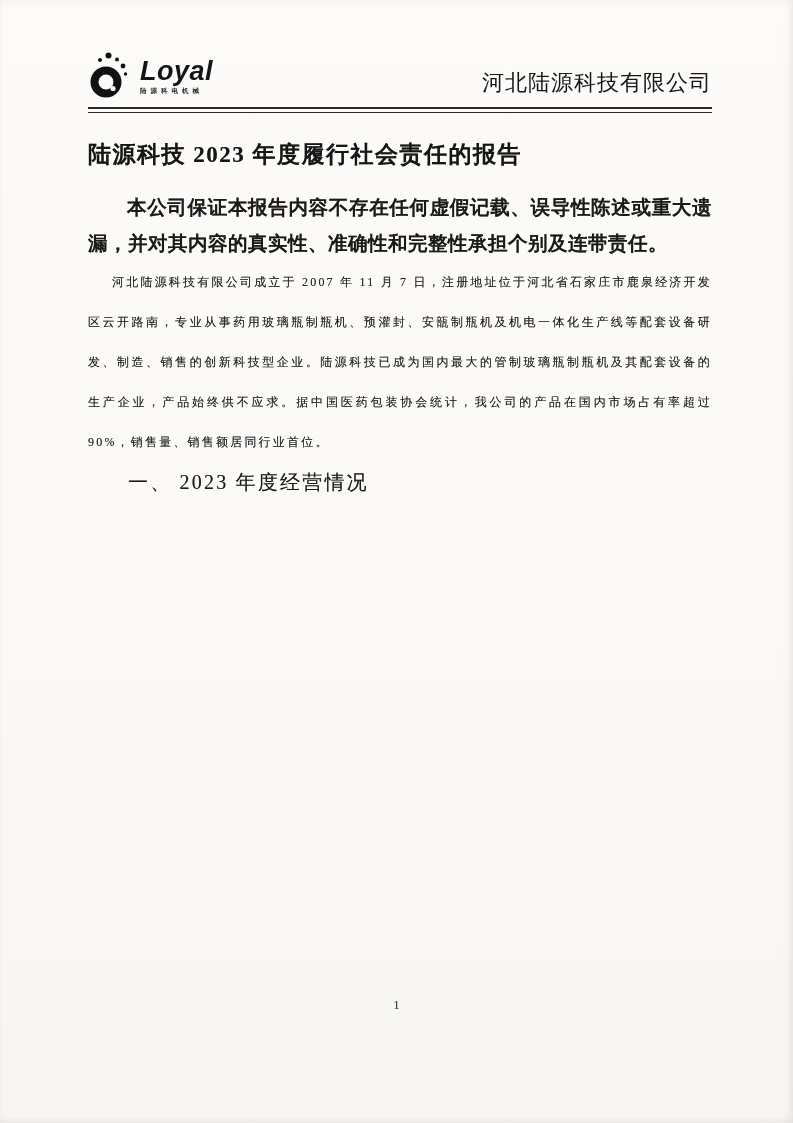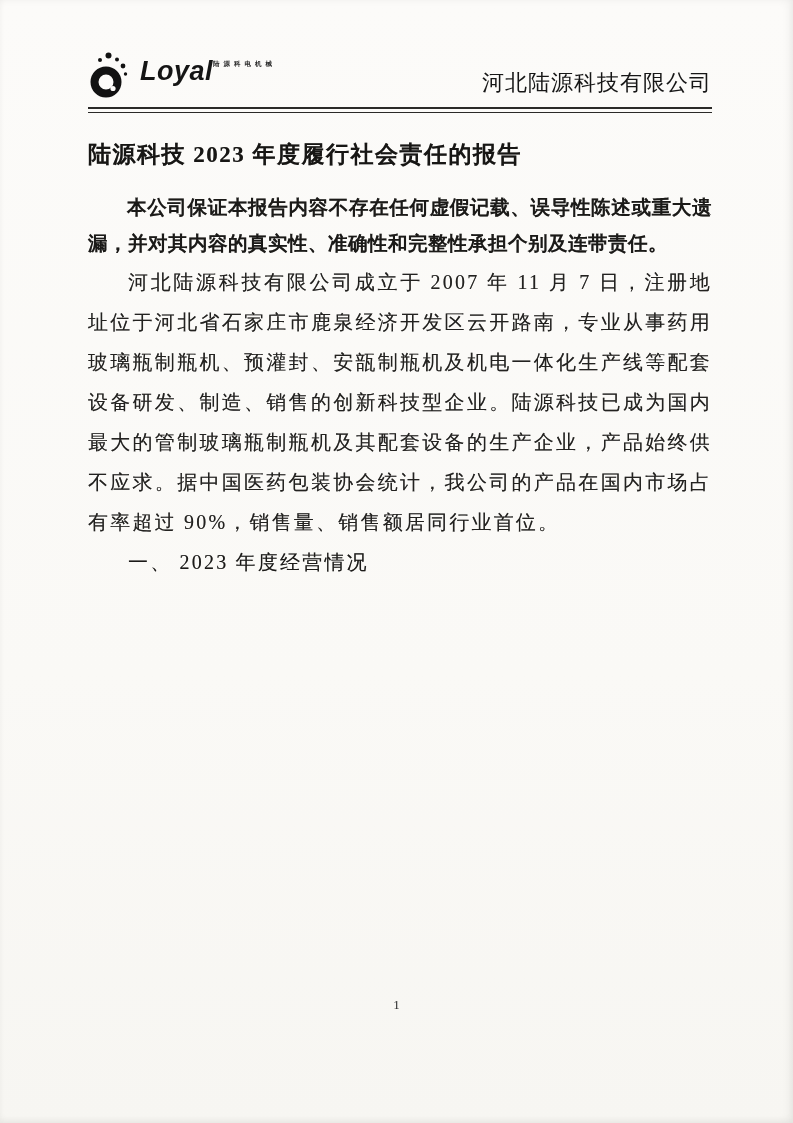--- a/index.html
+++ b/index.html
@@ -20,21 +20,21 @@
 
   
   .header {
     padding-top: 50px;
     display: flex;
     justify-content: space-between;
     align-items: flex-end;
   }
   .logo { display: flex; align-items: flex-start; gap: 6px; }
   .logo svg { display: block; }
-  .logo-text { display: flex; flex-direction: row; margin-top: 8px; }
+  .logo-text { display: flex; flex-direction: column; margin-top: 8px; }
   .logo-brand {
     font-family: "Liberation Sans", sans-serif;
     font-weight: 700; font-style: italic;
     font-size: 27px; line-height: 27px;
     letter-spacing: 0.5px; color: #151515;
   }
   .logo-sub {
     font-family: "Liberation Sans", sans-serif;
     font-size: 6.5px; font-weight: 700;
     letter-spacing: 4px; color: #2a2a2a;
@@ -70,21 +70,21 @@
     text-shadow: 0 0 0.4px rgba(25,25,25,0.45);
   }
   p.declaration {
     font-weight: 700;
     font-size: 19.5px;
     letter-spacing: 0.5px;
     line-height: 36px;
     color: #1b1a18;
   }
   p.paragraph {
-    font-size: 20px;
+    font-size: 12px;
     letter-spacing: 2.2px;
     line-height: 40px;
   }
   p.heading {
     font-size: 20px;
     font-weight: 400;
     letter-spacing: 2.2px;
     line-height: 40px;
     color: #1b1a18;
   }

